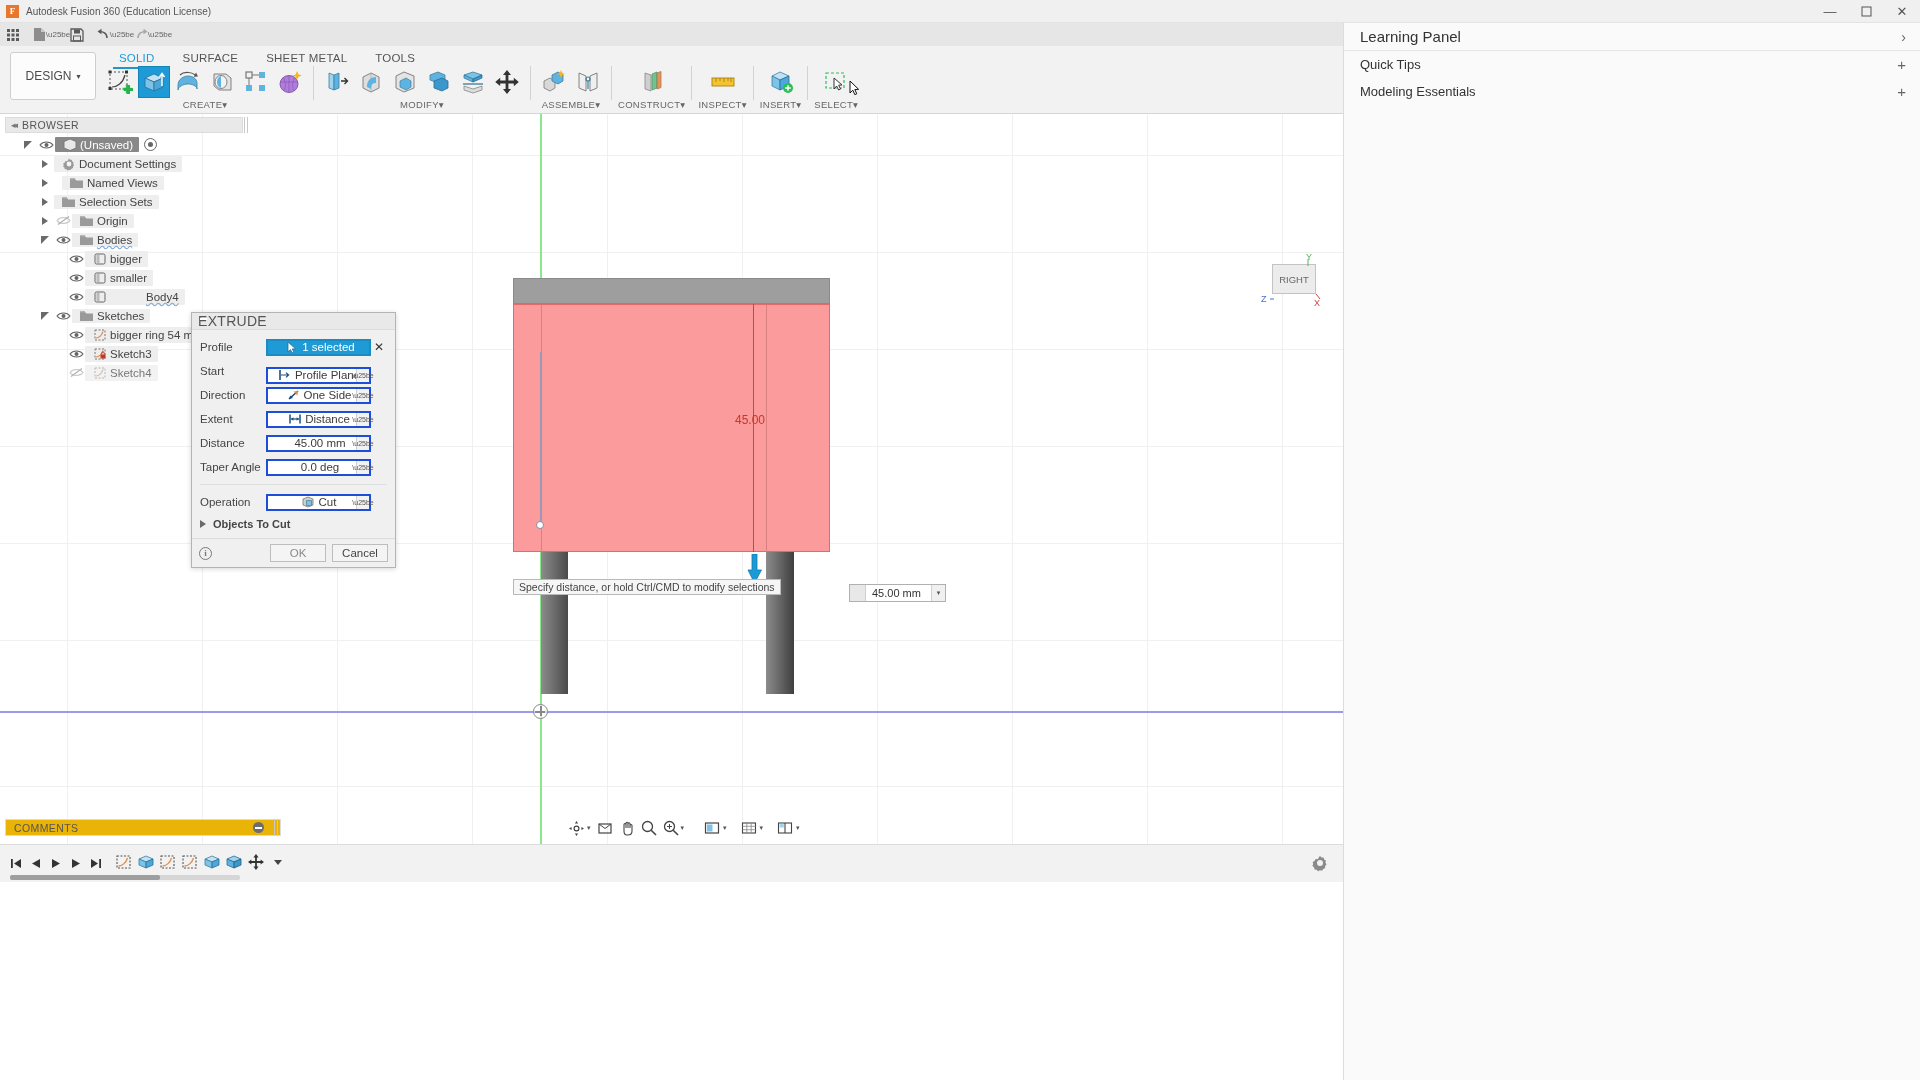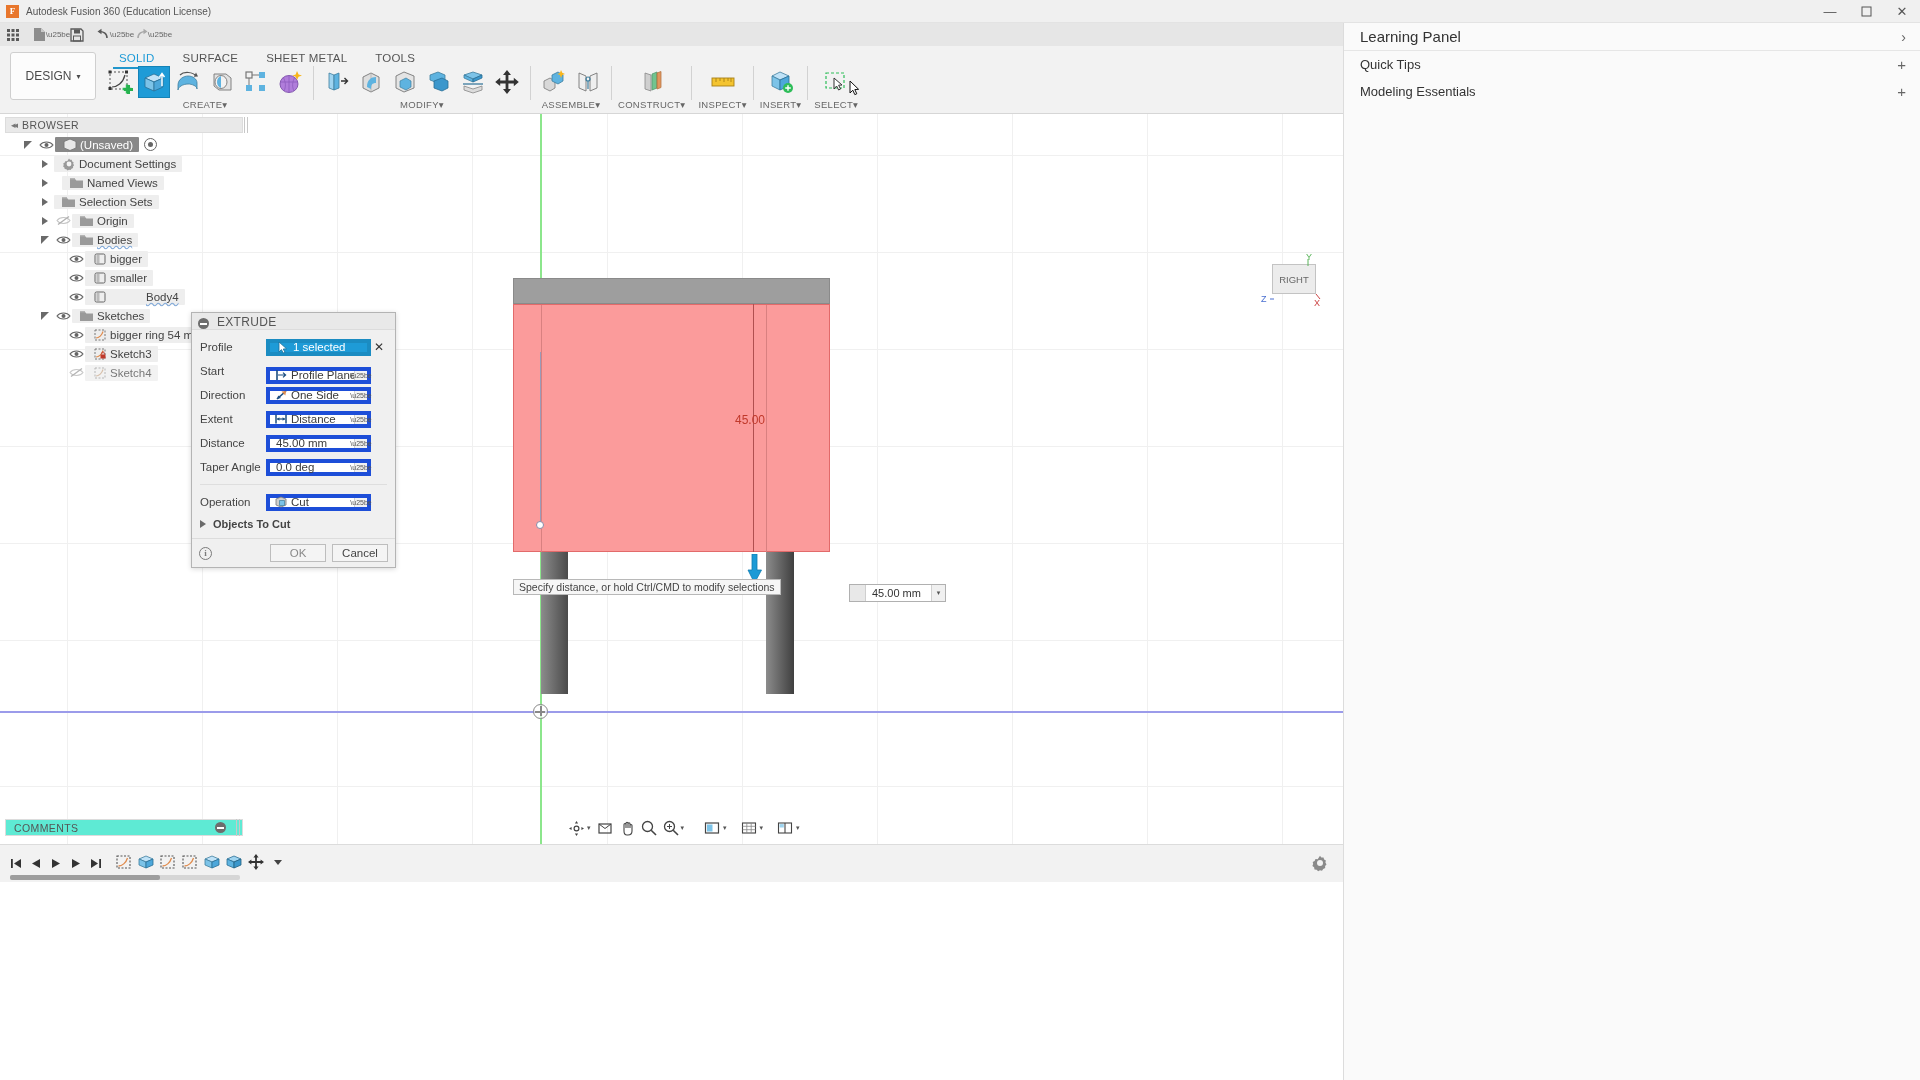--- a/index.html
+++ b/index.html
@@ -176,30 +176,30 @@
      justify-content:center; font-size:9.5px; color:#666; }
   .vc-ax { position:absolute; font-size:9px; }
 
   
   .dlg {
     position:absolute; left:191px; top:312px; width:205px;
     background:#f0f0f0; border:1px solid #b4b4b4; box-shadow:0 1px 5px rgba(0,0,0,.16);
     font-size:11.5px;
   }
   .dlg-title { height:17px; background:#e9e9e9; border-bottom:1px solid #dcdcdc;
-     display:flex; align-items:flex-end; padding:0 6px; color:#555; letter-spacing:.3px; font-size:12px; }
+     display:flex; align-items:flex-start; padding:0 6px; color:#555; letter-spacing:.3px; font-size:14px;flex-direction:column; }
   .dlg-collapse { width:11px; height:11px; border-radius:50%; background:#6d6d6d;
      margin-right:8px; position:relative; }
   .dlg-collapse::after { content:""; position:absolute; left:2px; top:5px; width:7px; height:1.5px; background:#fff; }
   .dlg-body { padding:5px 8px 4px; }
   .drow { display:flex; align-items:center; height:24px; }
   .dlabel { width:66px; color:#444; font-size:11.5px; }
   .dfield {
-    flex:1; height:17px; background:#fff; border:4px solid #1d4ed8;
-    display:flex; align-items:center; padding:0 3px; position:relative;
+    flex:1; height:17px; background:#fff; border:2px solid #1d4ed8;
+    display:flex; align-items:center; padding:0 3px; position:relative;justify-content:center;
   }
   .dfield.blue { background:#1e9bd7; border-color:#1b8cc2; color:#fff; padding-left:5px; }
   .dfield .dcaret {
     position:absolute; right:0; top:0; bottom:0; width:13px; background:#f2f2f2;
     border-left:1px solid #cfcfcf; display:flex; align-items:center; justify-content:center;
     font-size:7px; color:#555;
   }
   .dfield .fi { width:16px; display:flex; align-items:center; justify-content:center; margin-right:2px; }
   .dclear { width:16px; text-align:center; color:#333; font-size:12px; }
   .dsep { height:1px; background:#dedede; margin:5px 0; }
@@ -209,22 +209,22 @@
      border-top:1px solid #dcdcdc; padding:5px 7px; gap:6px; }
   .info-i { position:absolute; left:7px; width:13px; height:13px; border:1.3px solid #7a7a7a;
      border-radius:50%; color:#7a7a7a; font-size:9px; display:flex; align-items:center;
      justify-content:center; font-family:"Liberation Serif",serif; font-weight:bold; }
   .dbtn { width:56px; height:18px; border:1px solid #bdbdbd; background:#f4f4f4;
      font-size:11.5px; color:#8a8a8a; display:flex; align-items:center; justify-content:center; }
   .dbtn.enabled { color:#444; }
 
   
   .comments {
-    position:absolute; left:5px; top:819px; width:238px; height:17px;
-    background:#5eead4; border:1px solid #dcdcdc; display:flex; align-items:center;
+    position:absolute; left:5px; top:819px; width:276px; height:17px;
+    background:#eab308; border:1px solid #dcdcdc; display:flex; align-items:center;
     font-size:10.5px; color:#555; letter-spacing:.4px; padding-left:8px;
   }
   .cm-dot { position:absolute; right:16px; width:11px; height:11px; border-radius:50%;
     background:#6d6d6d; }
   .cm-dot::after { content:""; position:absolute; left:2px; top:5px; width:7px; height:1.5px; background:#fff; }
   .cm-grip { position:absolute; right:2px; width:4px; height:17px;
      border-left:1px solid #c8c8c8; border-right:1px solid #c8c8c8; }
 
   
   .navbar {

